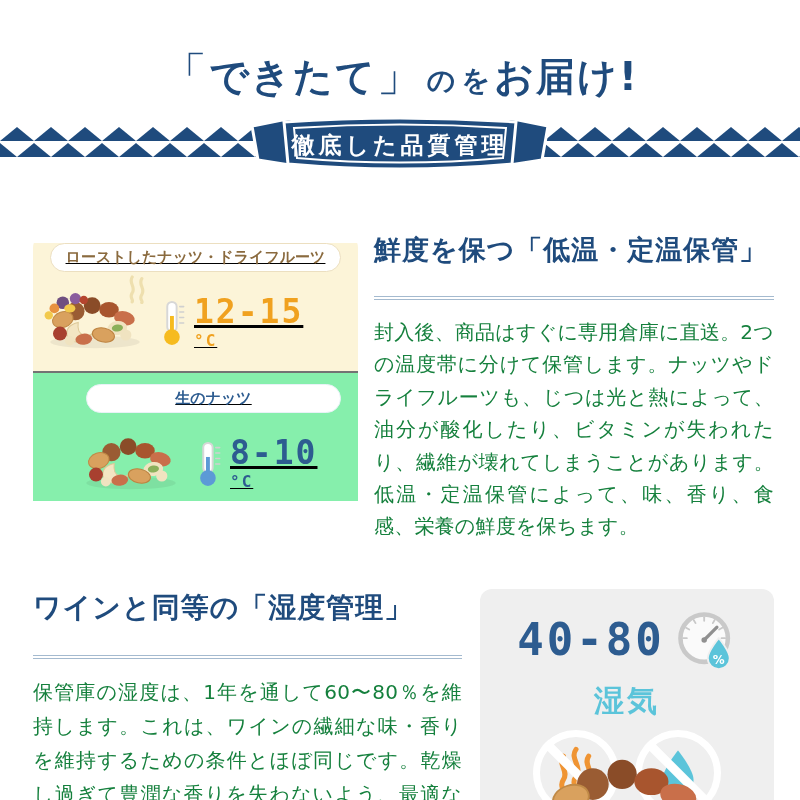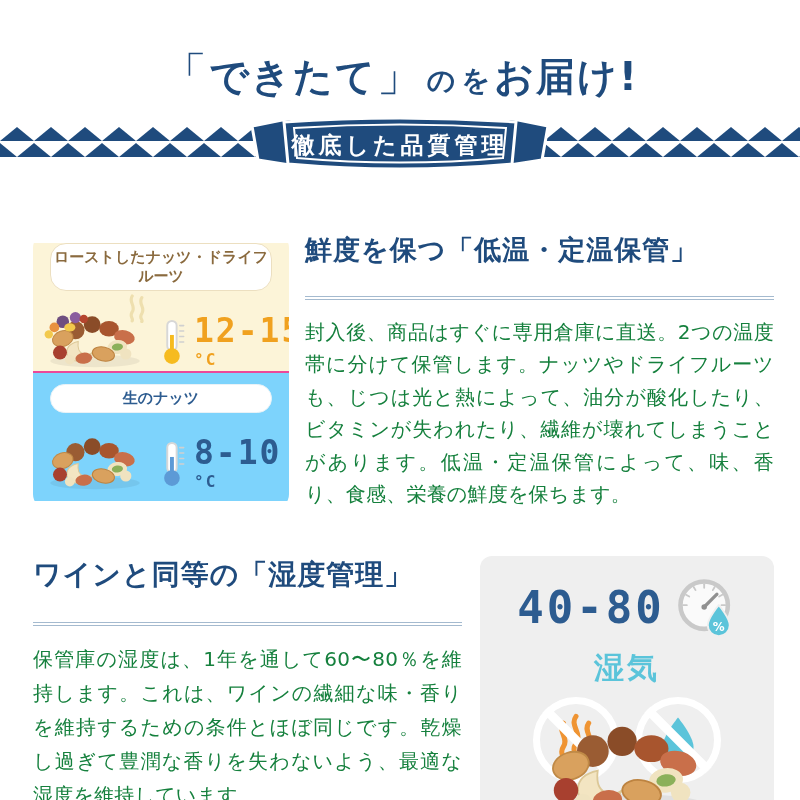--- a/index.html
+++ b/index.html
@@ -23,24 +23,24 @@
   .sec1{margin-top:50px;}
   .sec2{margin-top:46px;gap:18px;}
   .col{flex:1;min-width:0;}
 
   .heading{margin:0;font-size:27px;font-weight:800;color:#1f4b7d;letter-spacing:1px;padding-bottom:28px;border-bottom:4px double #a4bacf;white-space:nowrap;}
   .sec2 .heading{font-size:28px;}
   .body{margin:16px 0 0;font-size:20px;line-height:1.62;color:#15803d;font-weight:500;text-align:justify;letter-spacing:0.2px;}
   .sec2 .body{line-height:1.7;}
 
   
-  .temp-card{width:256px;flex:none;border-radius:16px;overflow:hidden;}
+  .temp-card{width:325px;flex:none;border-radius:16px;overflow:hidden;text-decoration:underline;}
   .half{position:relative;height:128px;}
   .roasted{background:#fcf4d8;}
-  .raw{background:#7dd3fc;border-top:2px solid #ec4899;}
+  .raw{background:#86efac;border-top:2px solid #737373;padding-left:36px;}
   .pill{margin:11px auto 0;width:calc(100% - 34px);padding:4px 0;border-radius:16px;background:#fff;text-align:center;font-size:15px;font-weight:700;box-sizing:border-box;}
   .pill-roasted{color:#8a6a3e;border:1px solid #ecdfc0;}
   .pill-raw{color:#2d5c90;border:1px solid #e9f2f7;}
   .crow{position:relative;display:flex;align-items:flex-end;padding:0 8px 10px 6px;height:78px;}
   .nuts{width:112px;height:72px;flex:none;}
   .steam{position:absolute;left:92px;top:2px;width:24px;height:30px;}
   .thermo{width:25px;height:54px;flex:none;margin-left:10px;margin-bottom:0;}
   .digits{display:flex;align-items:baseline;font-family:"DejaVu Sans Mono","Liberation Mono",monospace;font-weight:700;letter-spacing:2px;margin-left:6px;white-space:nowrap;}
   .digits .val{font-size:33px;}
   .digits .unit{font-size:16px;margin-left:2px;}

